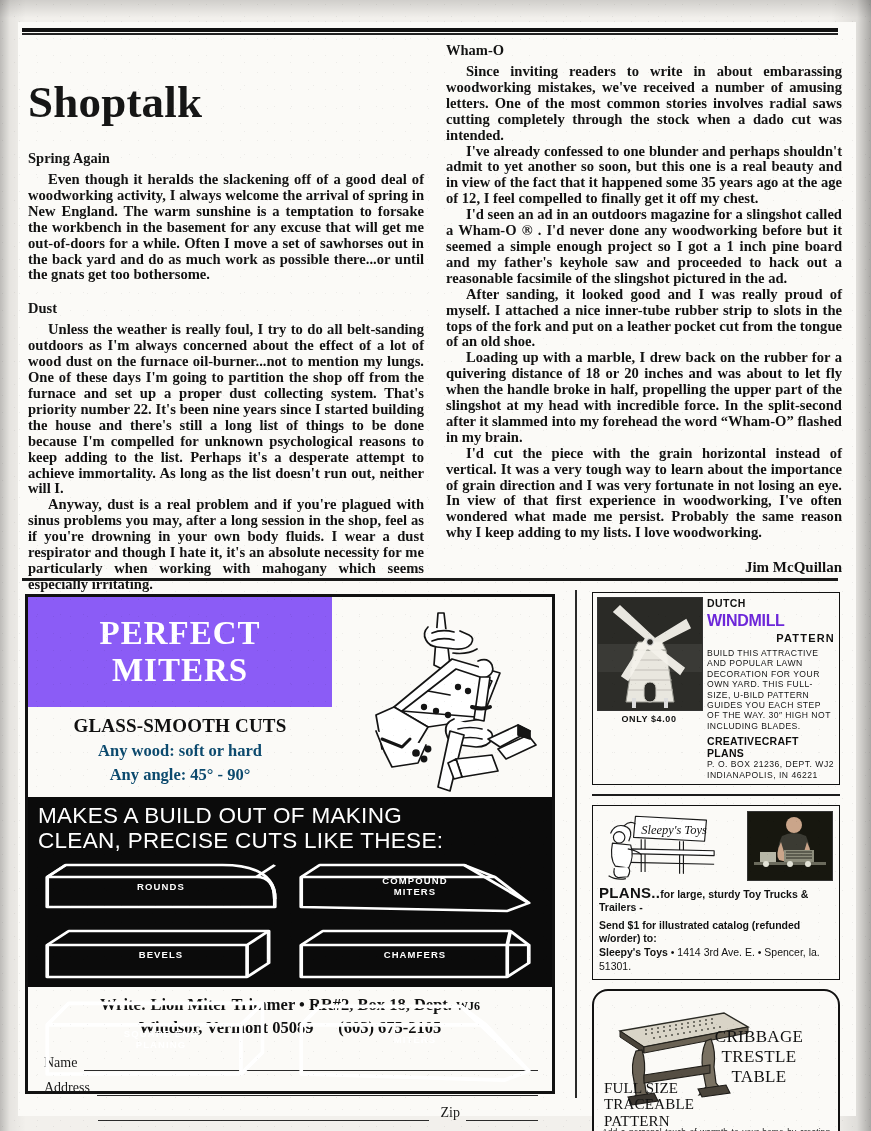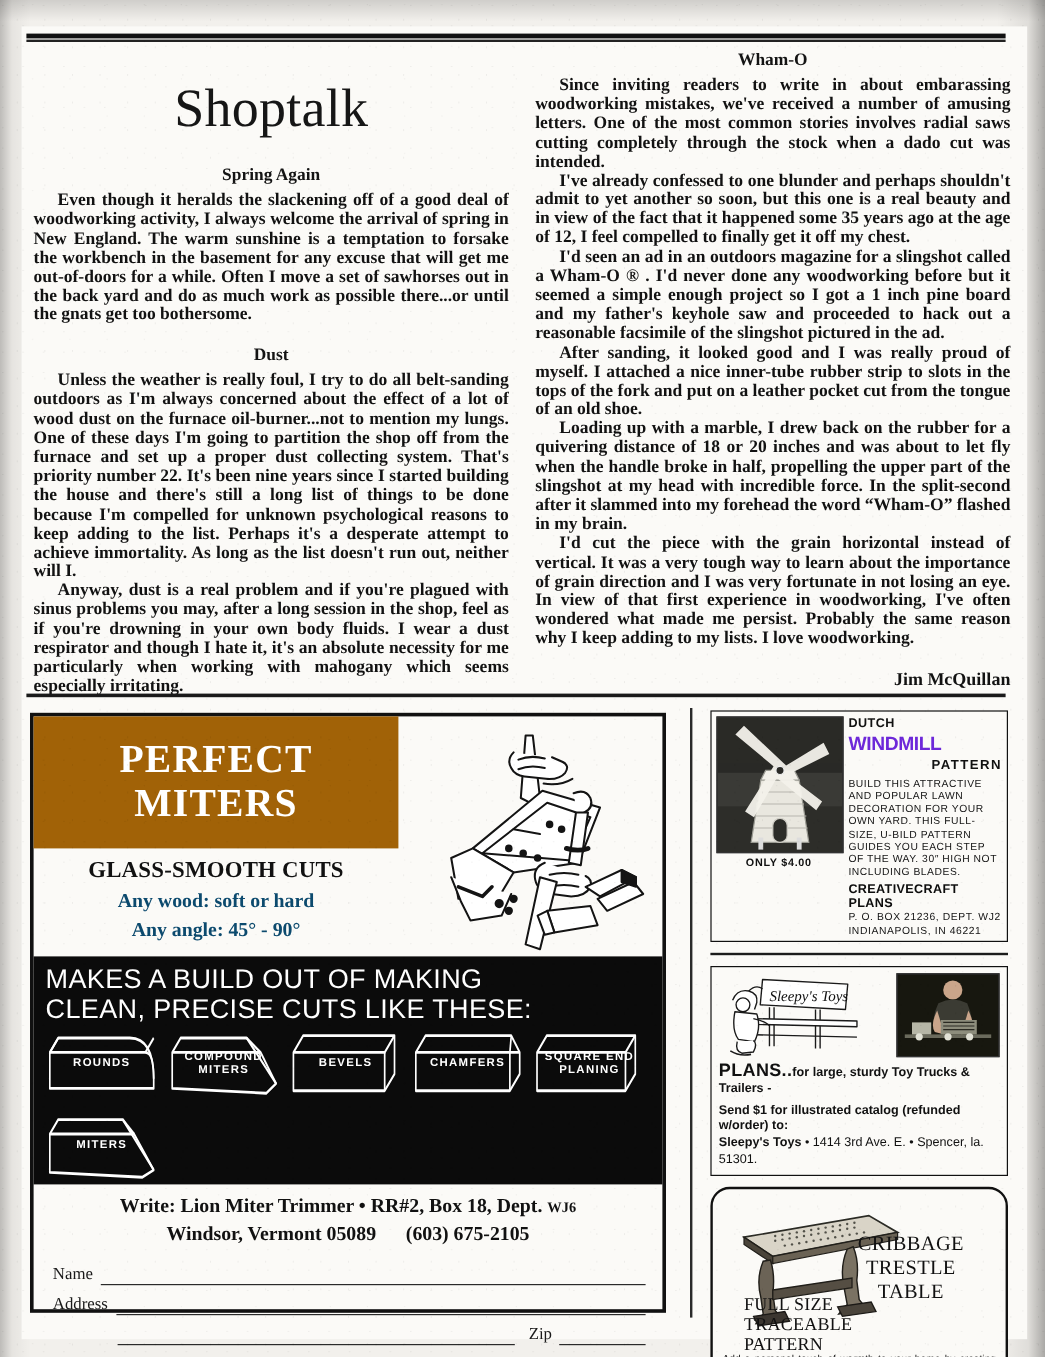--- a/index.html
+++ b/index.html
@@ -21,26 +21,26 @@
   .toprule .thick{position:absolute;left:0;top:0;width:100%;height:4px;background:#111;}
   .toprule .thin{position:absolute;left:0;top:5px;width:100%;height:1.5px;background:#222;}
 
   
   .article{position:absolute;left:22px;top:42px;width:820px;height:525px;}
   .col{position:absolute;top:0;width:396px;}
   .col.left{left:6px;}
   .col.right{left:424px;}
 
   .masthead{
-    text-align:center;font-size:45px;line-height:52px;font-weight:400;
-    letter-spacing:.2px;color:#161616;margin-top:22px;
+    font-size:45px;line-height:52px;font-weight:700;
+    letter-spacing:.2px;color:#161616;margin-top:34px;
     font-family:"Liberation Serif",serif;
   }
   .subhead{
-    text-align:center;font-weight:700;font-size:14.5px;color:#141414;
+    font-weight:700;font-size:14.5px;color:#141414;
     margin-top:22px;margin-bottom:5px;
   }
   .subhead.tight{margin-top:17px;}
   p.body{
     margin:0;text-align:justify;text-indent:20px;
     font-size:14.6px;line-height:15.9px;color:#121212;
     font-weight:700;
     font-family:"Liberation Serif",serif;
     -webkit-font-smoothing:none;
   }
@@ -54,21 +54,21 @@
   .ads{position:absolute;left:22px;top:588px;width:818px;height:512px;}
   .vrule{position:absolute;left:553px;top:2px;width:2px;height:508px;background:#2a2a2a;}
 
   
   .miter-ad{
     position:absolute;left:3px;top:6px;width:530px;height:500px;
     border:3px solid #111;background:#fbfaf7;box-sizing:border-box;
   }
   .mt-top{position:relative;height:200px;}
   .mt-black{
-    position:absolute;left:0;top:0;width:304px;height:110px;background:#a16207;
+    position:absolute;left:0;top:0;width:304px;height:110px;background:#8b5cf6;
     display:flex;flex-direction:column;align-items:center;justify-content:center;
   }
   .mt-black .l1,.mt-black .l2{
     color:#fff;font-weight:700;letter-spacing:1px;font-size:33px;line-height:37px;
     font-family:"Liberation Serif",serif;
   }
   .mt-claims{position:absolute;left:0;top:118px;width:304px;text-align:center;}
   .mt-claims .c1{font-weight:700;font-size:19px;color:#111;letter-spacing:.2px;}
   .mt-claims .c2,.mt-claims .c3{font-weight:700;font-size:16.5px;color:#0c4a6e;margin-top:4px;}
   .mt-ill{position:absolute;right:4px;top:2px;width:216px;height:196px;}
@@ -76,21 +76,21 @@
   .mt-blackband{
     position:relative;background:#0b0b0b;height:190px;margin:0 -0px;
   }
   .bb-head{padding:6px 10px 0 10px;}
   .bb-head div{
     color:#fff;font-family:"Liberation Sans",sans-serif;font-weight:400;
     font-size:22.5px;line-height:25px;letter-spacing:.3px;
   }
   .blocks{
     position:absolute;left:10px;top:58px;width:500px;
-    display:grid;grid-template-columns:repeat(5,1fr);grid-template-rows:repeat(2,62px);
+    display:grid;grid-template-columns:repeat(2,1fr);grid-template-rows:repeat(2,62px);
     gap:6px 8px;
   }
   .blk{position:relative;}
   .blk svg{display:block;width:100%;height:100%;}
   .blk span{
     position:absolute;left:0;right:0;top:50%;transform:translateY(-50%);
     text-align:center;color:#fff;font-family:"Liberation Sans",sans-serif;
     font-size:9.5px;font-weight:700;letter-spacing:1.1px;line-height:11px;
   }
   .blk.two-line span{line-height:11px;}
@@ -136,21 +136,21 @@
     border:2.5px solid #111;border-radius:16px;padding:6px 8px 7px 8px;background:#fbfaf7;
     box-sizing:border-box;margin-top:9px;
   }
   .crib-top{position:relative;height:128px;}
   .crib-img{position:absolute;left:0;top:0;width:152px;height:118px;}
   .crib-title{
     position:absolute;right:19px;top:30px;text-align:center;width:104px;
     font-family:"Liberation Serif",serif;font-size:17px;line-height:20px;color:#111;letter-spacing:.3px;
   }
   .crib-full{
-    position:absolute;left:18px;bottom:-4px;font-family:"Liberation Serif",serif;
+    position:absolute;left:2px;bottom:-4px;font-family:"Liberation Serif",serif;
     font-size:15px;line-height:16.5px;color:#111;letter-spacing:.2px;
   }
   .crib-body{font-family:"Liberation Sans",sans-serif;font-size:8.5px;line-height:11.1px;color:#141414;text-align:justify;margin-top:2px;}
 
   .noise{position:absolute;inset:0;pointer-events:none;opacity:.055;
     background-image:radial-gradient(circle at 13% 27%, #000 0.6px, transparent 0.7px),
                      radial-gradient(circle at 62% 71%, #000 0.6px, transparent 0.7px),
                      radial-gradient(circle at 87% 13%, #000 0.5px, transparent 0.6px);
     background-size:17px 17px, 23px 23px, 31px 31px;}
 </style>

